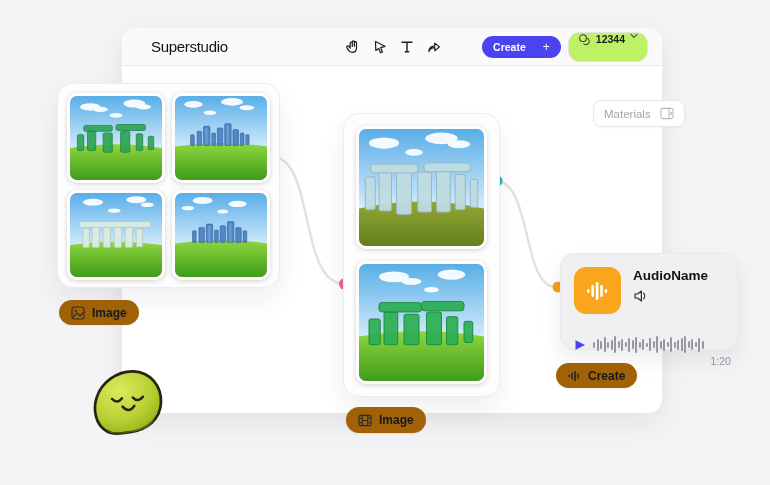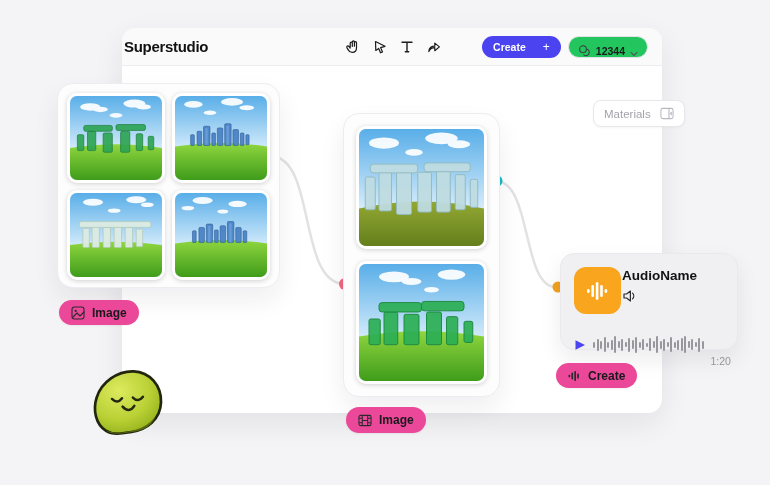--- a/index.html
+++ b/index.html
@@ -5,33 +5,33 @@
   * { margin:0; padding:0; box-sizing:border-box; }
   html,body { width:770px; height:485px; }
   body { font-family:"Liberation Sans", sans-serif; background:#f4f4f6; overflow:hidden; }
   .stage { position:relative; width:770px; height:485px; background:#f4f4f6; }
 
   
   .canvas { position:absolute; left:122px; top:28px; width:540px; height:385px;
             background:#fff; border-radius:14px; box-shadow:0 10px 30px rgba(20,20,40,.08); }
   .topbar { position:absolute; left:0; top:0; width:100%; height:38px; background:#fafafb;
             border-bottom:1px solid #ececef; border-radius:14px 14px 0 0; }
-  .brand { position:absolute; left:2px; top:0; line-height:38px; font-size:15px; font-weight:700;
+  .brand { position:absolute; left:29px; top:0; line-height:38px; font-size:15px; font-weight:400;
            letter-spacing:-.3px; color:#111; }
   .tools { position:absolute; left:222px; top:0; height:38px; display:flex; align-items:center; gap:9px; }
   .tool-btn { width:18px; height:18px; display:flex; align-items:center; justify-content:center;
               background:none; border:none; cursor:pointer; color:#1c1c1e; }
   .tool-btn svg { width:16px; height:16px; }
   .topbar-right { position:absolute; right:14px; top:0; height:38px; display:flex; align-items:center; gap:7px; }
   .create-btn { height:22px; padding:0 11px; border:none; border-radius:11px; background:var(--accent,#4b43f0);
                 color:#fff; font-size:10.5px; font-weight:600; display:flex; align-items:center; gap:17px;
                 font-family:inherit; cursor:pointer; }
   .create-btn .plus { font-size:12px; font-weight:500; }
-  .credits-btn { height:22px; padding:0 9px; border:1px solid #e3e3e7; border-radius:11px; background:#22c55e;
-                 color:#1c1c1e; font-size:10.5px; font-weight:600; display:flex; align-items:flex-end; gap:5px;
+  .credits-btn { height:30px; padding:0 9px; border:1px solid #e3e3e7; border-radius:11px; background:#bef264;
+                 color:#1c1c1e; font-size:10.5px; font-weight:600; display:flex; align-items:flex-start; gap:5px;
                  font-family:inherit; cursor:pointer; }
   .credits-btn svg { color:#3a3a3e; }
 
   
   .connectors { position:absolute; left:0; top:0; width:770px; height:485px; pointer-events:none; }
   .wire { fill:none; stroke:#e2e2e5; stroke-width:2.5; stroke-linecap:round; }
   .dot-teal { fill:var(--teal,#19b7c6); }
   .dot-pink { fill:var(--pink,#f4647e); }
   .dot-orange { fill:var(--orange,#f2a21c); }
 
@@ -42,39 +42,39 @@
                 display:grid; grid-template-columns:1fr 1fr; gap:7px; }
   .video-node { left:343px; top:113px; width:157px; height:284px; padding:12px;
                 display:flex; flex-direction:column; gap:12px; }
   .thumb { border:3px solid #fff; border-radius:10px; overflow:hidden;
            box-shadow:0 1px 5px rgba(0,0,0,.18); background:#bfe0f6; cursor:pointer; }
   .image-node .thumb { height:90px; }
   .video-node .thumb { flex:1; }
   .scene { width:100%; height:100%; display:block; }
 
   
-  .pill { position:absolute; height:25px; padding:0 12px; border:none; border-radius:13px; background:#ec4899;
+  .pill { position:absolute; height:25px; padding:0 12px; border:none; border-radius:13px; background:#a16207;
           display:flex; align-items:center; gap:7px; font-size:12px; font-weight:600; color:#19191c;
           font-family:inherit; cursor:pointer; box-shadow:0 1px 2px rgba(0,0,0,.06); }
   .pill svg { color:#2a2a2e; }
   .image-pill { left:59px; top:300px; }
   .video-pill { left:346px; top:407px; height:26px; }
   .audio-pill { left:556px; top:363px; }
 
   .materials-btn { position:absolute; left:593px; top:100px; height:27px; padding:0 10px;
                    background:#fff; border:1px solid #e8e8eb; border-radius:8px; display:flex; align-items:center;
                    gap:9px; font-size:11.5px; font-weight:500; color:#a3a3ab; font-family:inherit; cursor:pointer;
                    box-shadow:0 1px 3px rgba(0,0,0,.04); }
   .materials-btn svg { color:#b8b8c0; }
 
   
   .audio-card { position:absolute; left:560px; top:253px; width:178px; height:97px; background:#f0f0f2;
                 border:1px solid #e9e9ed; border-radius:14px; box-shadow:0 10px 22px rgba(25,25,50,.08);
                 padding:13px 13px 11px; }
-  .audio-top { display:flex; gap:1px; }
+  .audio-top { display:flex; gap:12px; }
   .audio-tile { width:47px; height:47px; border-radius:12px; background:var(--audio_tile,#f9a51d);
                 display:flex; align-items:center; justify-content:center; flex:none; cursor:pointer; }
   .audio-meta { padding-top:1px; }
   .audio-title { font-size:13.5px; font-weight:700; color:#121214; }
   .speaker { margin-top:6px; color:#2c2c30; width:16px; height:14px; cursor:pointer; }
   .audio-player { display:flex; align-items:center; gap:7px; margin-top:8px; }
   .play-btn { width:12px; height:12px; border:none; background:none; padding:0; cursor:pointer;
               color:var(--accent,#4b43f0); display:flex; }
   .waveform { display:flex; align-items:center; gap:1.5px; height:20px; flex:1; }
   .waveform i { width:2px; border-radius:1px; background:#97979d; display:block; }

